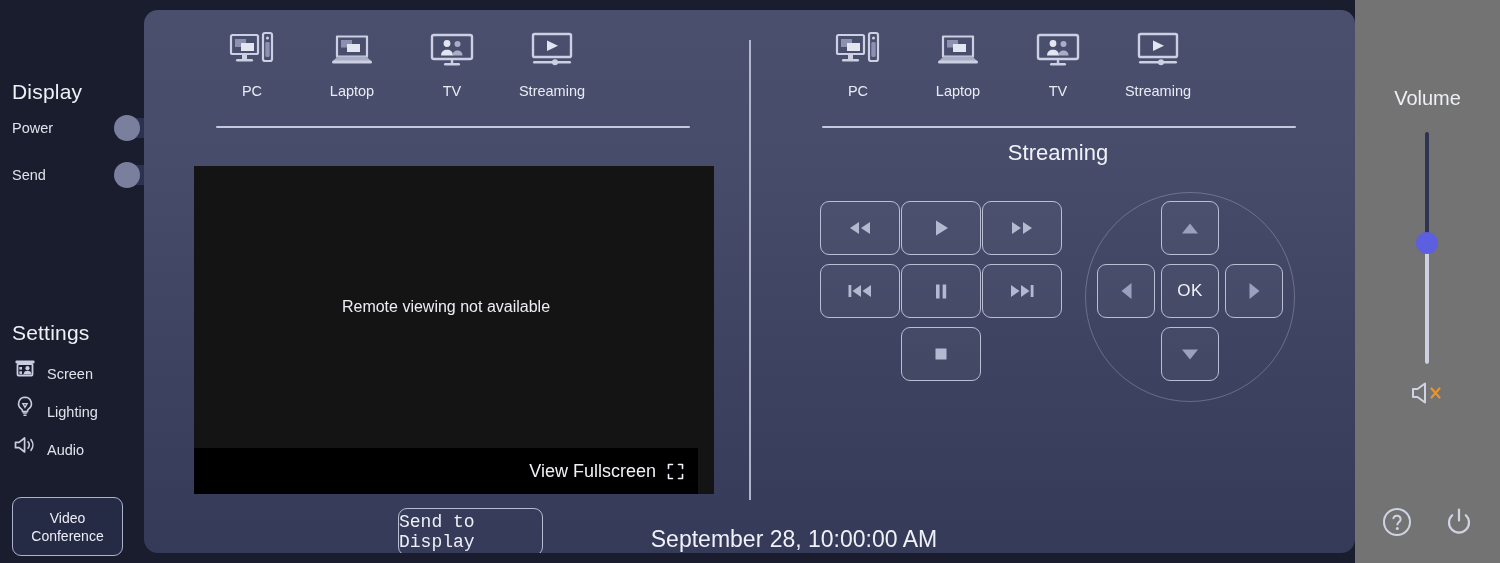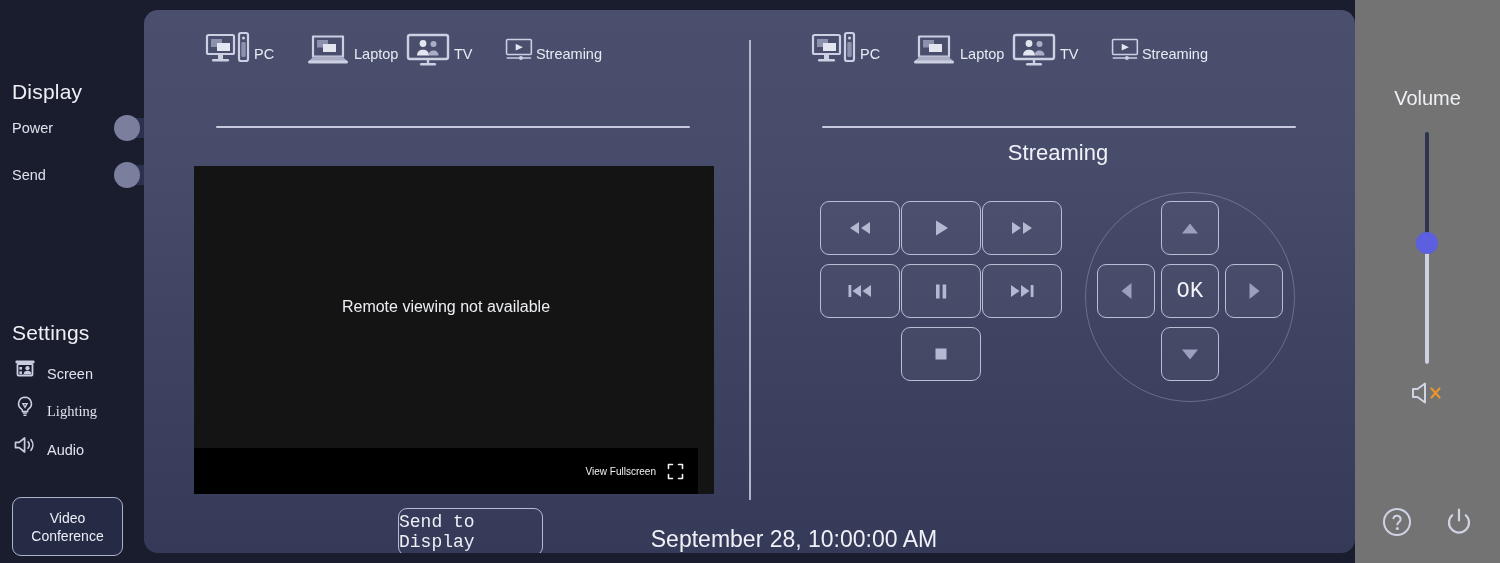--- a/index.html
+++ b/index.html
@@ -21,21 +21,21 @@
 
   .toggle-row{position:absolute;left:12px;display:flex;align-items:center;gap:48px;}
   .toggle-row.power{top:118px;}
   .toggle-row.mute{top:165px;}
   .toggle-label{font-size:14.5px;color:#dfe2ec;width:56px;}
   .switch{position:relative;width:46px;height:20px;border-radius:10px;background:#2c3150;}
   .switch .knob{position:absolute;top:-3px;left:-2px;width:26px;height:26px;border-radius:50%;background:#7a7f9e;}
 
   .set-item{position:absolute;left:12px;display:flex;align-items:flex-end;gap:9px;}
   .set-item.screen{top:356px;}
-  .set-item.lighting{top:394px;font-family:Liberation Serif, serif;}
+  .set-item.lighting{top:394px;}
   .set-item.audio{top:432px;}
   .set-label{font-size:14.5px;color:#dfe2ec;}
   .set-ico{width:26px;height:26px;display:block;}
 
   .vc-btn{
     position:absolute;left:12px;top:497px;width:109px;height:57px;
     border:1.4px solid #aeb3cc;border-radius:9px;background:#262b45;
     color:#eceef6;font-size:14px;line-height:18px;text-align:center;
     display:flex;align-items:center;justify-content:center;
     font-family:"Liberation Sans",sans-serif;cursor:pointer;
@@ -48,36 +48,36 @@
     border-radius:14px;
     background:linear-gradient(180deg,#4a4f6e 0%,#474c6b 28%,#3e4361 62%,#343a57 100%);
     overflow:hidden;
   }
   .vdiv{position:absolute;left:605px;top:30px;width:2px;height:460px;background:#c6c9de;opacity:.85;}
 
   
   .src-row{position:absolute;top:14px;display:flex;}
   .src-row.left{left:58px;width:490px;}
   .src-row.right{left:664px;width:490px;}
-  .src{width:100px;display:flex;flex-direction:row;align-items:center;cursor:pointer;}
+  .src{width:100px;display:flex;flex-direction:column;align-items:center;cursor:pointer;}
   .src-ico{width:52px;height:52px;display:block;}
   .src-lbl{margin-top:7px;font-size:14.5px;color:#e9ebf3;}
   .src-rule{position:absolute;height:2px;background:#c6c9de;top:116px;border-radius:1px;}
   .src-rule.left{left:72px;width:474px;}
   .src-rule.right{left:678px;width:474px;}
 
   .sec-title{position:absolute;top:130px;font-size:22px;color:#f1f2f8;text-align:center;font-weight:400;}
   .sec-title.preview{left:130px;width:440px;}
   .sec-title.streaming{left:694px;width:440px;}
 
   
   .preview{position:absolute;left:50px;top:156px;width:504px;height:328px;background:#141414;}
   .pv-msg{position:absolute;left:0;top:0;width:100%;height:282px;display:flex;align-items:center;justify-content:center;font-size:16px;color:#eceef4;}
   .pv-bar{position:absolute;left:0;bottom:0;width:100%;height:46px;background:#000;display:flex;align-items:center;justify-content:flex-end;padding-right:14px;box-sizing:border-box;gap:11px;cursor:pointer;}
-  .pv-bar-lbl{font-size:10px;color:#f0f1f6;}
+  .pv-bar-lbl{font-size:18px;color:#f0f1f6;}
   .fs-ico{width:17px;height:17px;display:block;}
 
   .send-btn{
     position:absolute;left:254px;top:498px;width:143px;height:46px;
     border:1.4px solid #b6bbd2;border-radius:9px;background:transparent;
     color:#eef0f6;font-size:18px;cursor:pointer;
     display:flex;align-items:center;justify-content:center;
     font-family:Liberation Mono, monospace;
   }
   .timestamp{position:absolute;left:400px;top:516px;width:500px;text-align:center;font-size:23px;color:#f0f1f8;}
@@ -95,21 +95,21 @@
   .dring{position:absolute;left:941px;top:182px;width:208px;height:208px;border-radius:50%;border:1.2px solid rgba(206,210,230,.30);}
   .dbtn{
     position:absolute;width:56px;height:52px;border:1.3px solid #b9bed4;border-radius:9px;
     background:rgba(255,255,255,.035);display:flex;align-items:center;justify-content:center;cursor:pointer;
   }
   .d-up{left:1017px;top:191px;}
   .d-left{left:953px;top:254px;}
   .d-ok{left:1017px;top:254px;}
   .d-right{left:1081px;top:254px;}
   .d-down{left:1017px;top:317px;}
-  .ok-lbl{font-size:22px;color:#f2f3f8;letter-spacing:.4px;font-family:Liberation Mono, monospace;}
+  .ok-lbl{font-size:17px;color:#f2f3f8;letter-spacing:.4px;}
 
   
   .rail{position:absolute;left:1355px;top:0;width:145px;height:563px;background:#737373;}
   .vol-title{position:absolute;left:0;top:87px;width:145px;text-align:center;font-size:20px;color:#eef0f6;}
   .vol-wrap{position:absolute;left:67px;top:132px;width:10px;height:232px;cursor:pointer;}
   .vol-track{position:absolute;left:3px;top:0;width:4px;height:232px;border-radius:2px;background:#2e3350;}
   .vol-fill{position:absolute;left:3px;bottom:0;width:4px;border-radius:2px;background:#cdd1e2;}
   .vol-thumb{position:absolute;left:-6px;width:22px;height:22px;border-radius:50%;background:#5b5fe0;}
   .mute-ico-wrap{position:absolute;left:0;top:378px;width:145px;display:flex;justify-content:center;cursor:pointer;}
   .mute-ico{width:36px;height:30px;display:block;}

